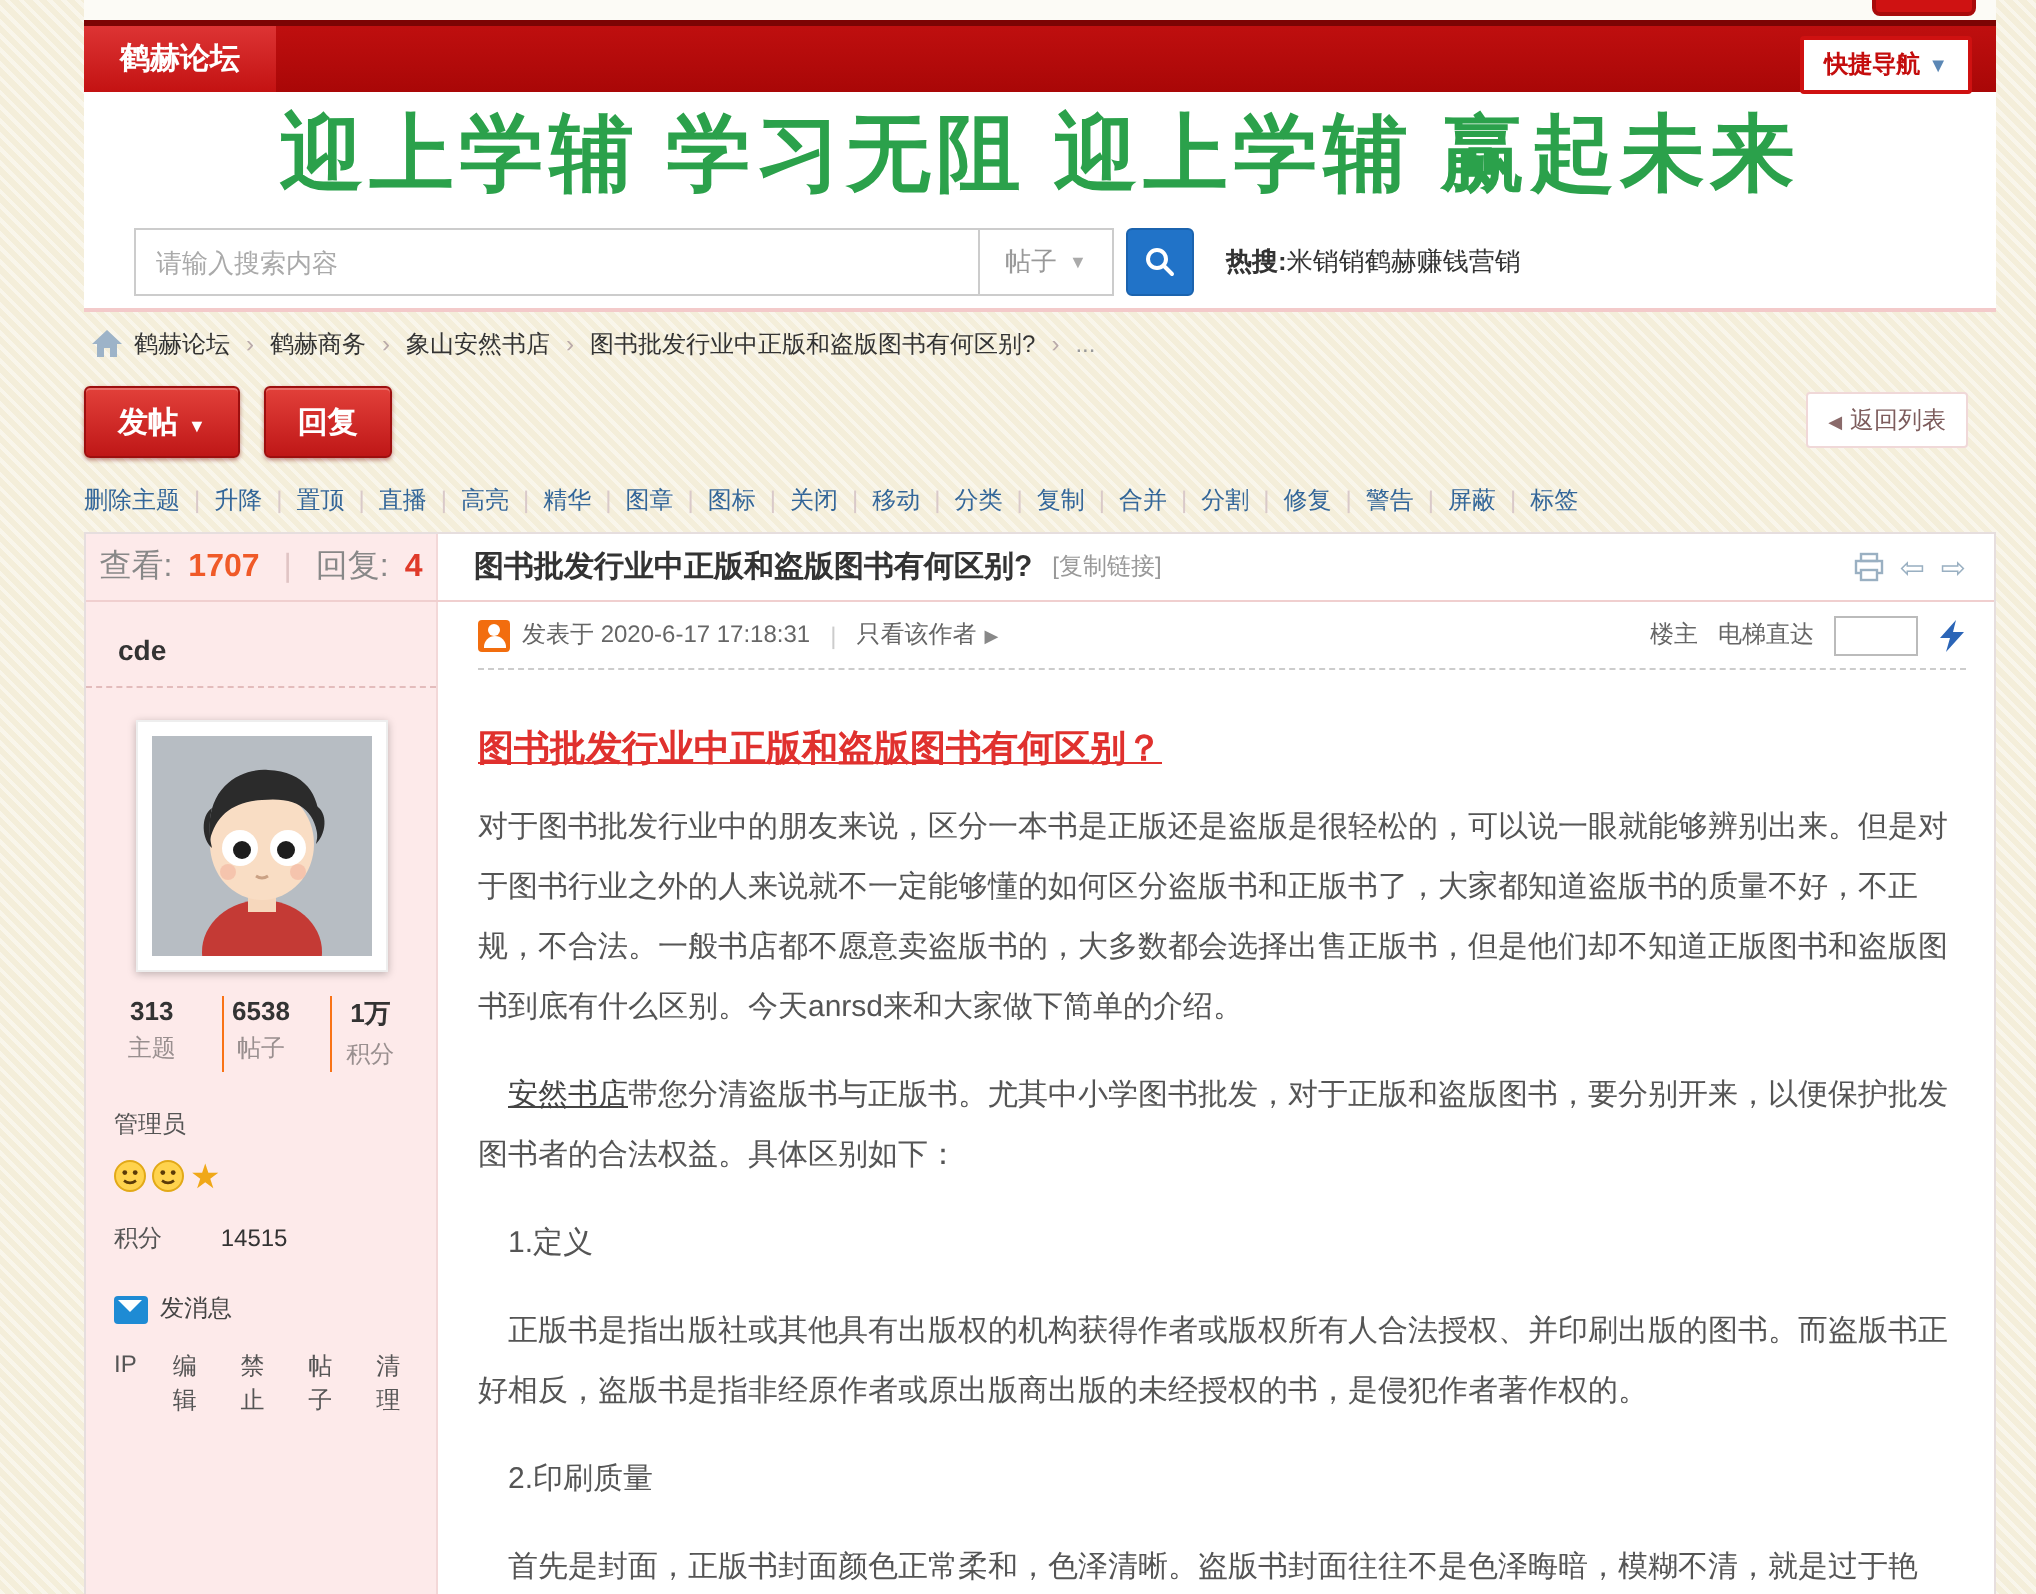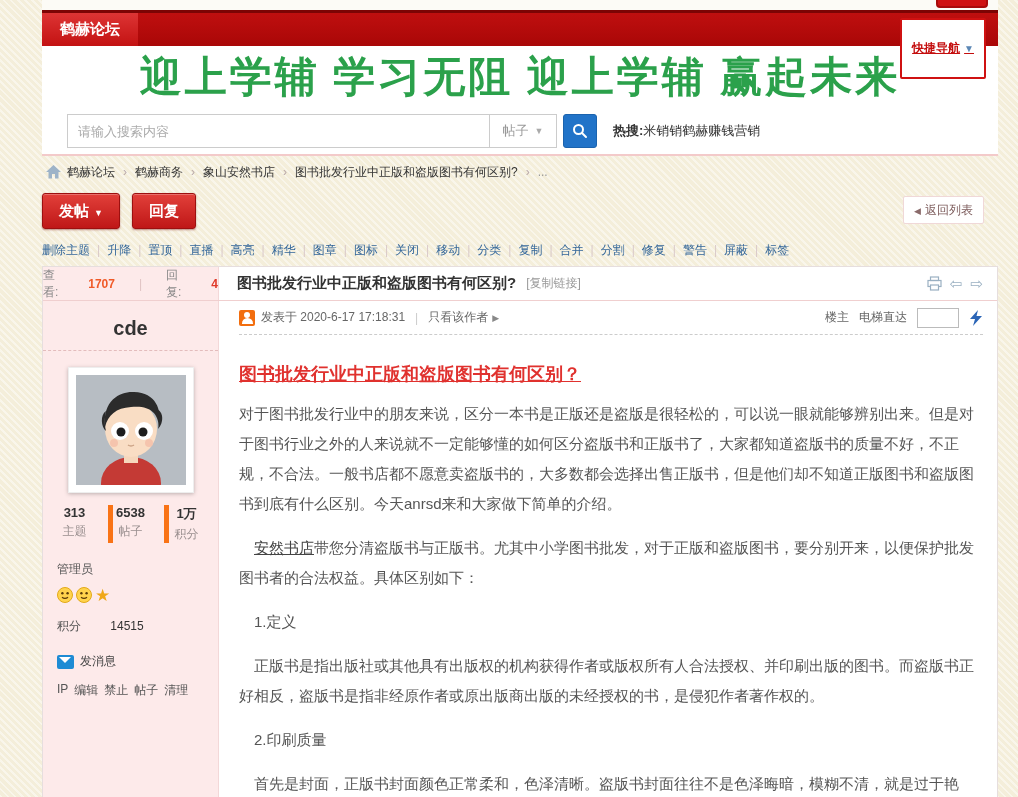--- a/index.html
+++ b/index.html
@@ -16,21 +16,21 @@
   .topstrip { height:10px; background:#fcfbf6; position:relative; }
   .top-cut-btn { position:absolute; right:10px; top:-6px; width:52px; height:14px;
     background:#cf1212; border:2px solid #a80b0b; border-radius:4px; }
 
   
   .navbar { height:36px; background:linear-gradient(#bf0f0f,#a90707);
     border-top:3px solid #7c0404; display:flex; align-items:center; position:relative; }
   .logo-tab { height:100%; padding:0 18px; display:flex; align-items:center;
     background:linear-gradient(#dd3434,#c31212); color:#fff; font-weight:bold; font-size:15px; cursor:pointer; }
   .quicknav { position:absolute; right:12px; top:5px; background:#fff; border:2px solid #cf1111;
-    border-radius:2px; color:#c40d0d; font-weight:bold; font-size:12px; padding:20px 10px; cursor:pointer;text-decoration:underline; }
+    border-radius:2px; color:#c40d0d; font-weight:bold; font-size:12px; padding:4px 10px; cursor:pointer; }
   .quicknav .arr { color:#5b87b5; font-size:10px; margin-left:4px; }
 
   
   .header-block { background:#fff; border-bottom:2px solid #f3caca; }
   .banner { height:62px; display:flex; align-items:center; justify-content:center; }
   .banner span {
     font-family:"Liberation Serif","DejaVu Serif",serif; font-weight:bold;
     font-size:42px; color:#2ba14b; letter-spacing:3px; white-space:nowrap; }
   .search-row { height:46px; display:flex; align-items:center; padding-left:25px; }
   .search-group { display:flex; align-items:stretch; height:34px; }
@@ -66,55 +66,55 @@
   
   .admin-row { list-style:none; height:32px; display:flex; align-items:center; font-size:12px; }
   .admin-row li { display:flex; align-items:center; }
   .admin-row li + li::before { content:"|"; color:#d9c9c9; margin:0 7px; }
   .admin-row a { color:#336699; text-decoration:none; cursor:pointer; }
 
   
   .panel { background:#fff; border:1px solid #e6dede; border-bottom:none; }
   .panel-header { display:flex; height:34px; border-bottom:1px solid #f0cfcf; }
   .ph-left { width:176px; background:#fdeaea; border-right:1px solid #f3d8d8;
-    display:flex; align-items:center; justify-content:center; font-size:12px; color:#888; gap:20px; }
+    display:flex; align-items:center; justify-content:center; font-size:16px; color:#888; gap:8px; }
   .ph-left .num { font-weight:bold; }
   .views-num { color:#f05a28; }
   .replies-num { color:#e03a2a; }
   .ph-sep { color:#e0c4c4; margin:0 4px; }
   .ph-right { flex:1; display:flex; align-items:center; padding:0 14px 0 18px; }
   .thread-title { font-size:15px; font-weight:bold; color:#333; }
   .copy-link { font-size:12px; color:#999; margin-left:10px; cursor:pointer; }
   .ph-icons { margin-left:auto; display:flex; align-items:center; gap:8px; color:#9ab0c2; }
   .ph-icons .ico { cursor:pointer; display:inline-flex; font-size:15px; }
 
   .panel-body { display:flex; min-height:463px; }
 
   
   .sidebar { width:176px; background:#fdeaea; border-right:1px solid #f3d8d8; padding:12px 14px; font-size:12px; }
-  .uname { font-weight:bold; font-size:20px; color:#333; padding:4px 2px 10px; cursor:pointer;text-align:center; }
+  .uname { font-weight:bold; font-size:14px; color:#333; padding:4px 2px 10px; cursor:pointer; }
   .side-dash { border-bottom:1px dashed #e3bcbc; margin:0 -14px; }
   .avatar-frame { width:126px; height:126px; background:#fff; border:1px solid #eee;
     box-shadow:0 1px 4px rgba(0,0,0,.25); margin:16px auto 6px; padding:7px; cursor:pointer; }
   .stats { display:flex; text-align:center; margin:12px 0 4px; }
   .stat { flex:1; cursor:pointer; }
-  .stat + .stat { border-left:5px solid #f97316;margin-left:16px; }
+  .stat + .stat { border-left:1px solid #f97316;margin-left:16px; }
   .stat .v { font-weight:bold; color:#333; font-size:13px; }
   .stat .l { color:#998f8f; margin-top:3px; }
   .role { color:#555; margin:18px 0 8px; }
   .medals { display:flex; align-items:center; gap:3px; height:18px; }
   .star { color:#f0a818; font-size:17px; line-height:1; }
   .score-row { margin:14px 0 18px; color:#555; }
   .score-val { color:#333; margin-left:26px; }
   .msg-row { display:flex; align-items:center; gap:6px; margin:6px 0 12px; }
   .msg-row a { color:#444; text-decoration:none; cursor:pointer; }
   .mail-ico { width:17px; height:14px; background:#1e8bd4; border-radius:2px; position:relative; display:inline-block; }
   .mail-ico::before { content:""; position:absolute; left:2px; top:2px; width:0; height:0;
     border-left:6.5px solid transparent; border-right:6.5px solid transparent; border-top:6px solid #fff; }
-  .admin-acts { display:flex; gap:6px; color:#555; }
+  .admin-acts { display:flex; gap:18px; color:#555; }
   .admin-acts a { color:#555; text-decoration:none; cursor:pointer; }
 
   
   .content { flex:1; padding:0 14px 20px 20px; }
   .meta-row { display:flex; align-items:center; height:34px; border-bottom:1px dashed #ccc;
     font-size:12px; color:#666; }
   .poster-ico { width:16px; height:16px; background:#f26d0e; border-radius:2px; position:relative;
     margin-right:6px; display:inline-block; }
   .poster-ico::before { content:""; position:absolute; left:5px; top:2.5px; width:6px; height:6px;
     border-radius:50%; background:#fff; }

